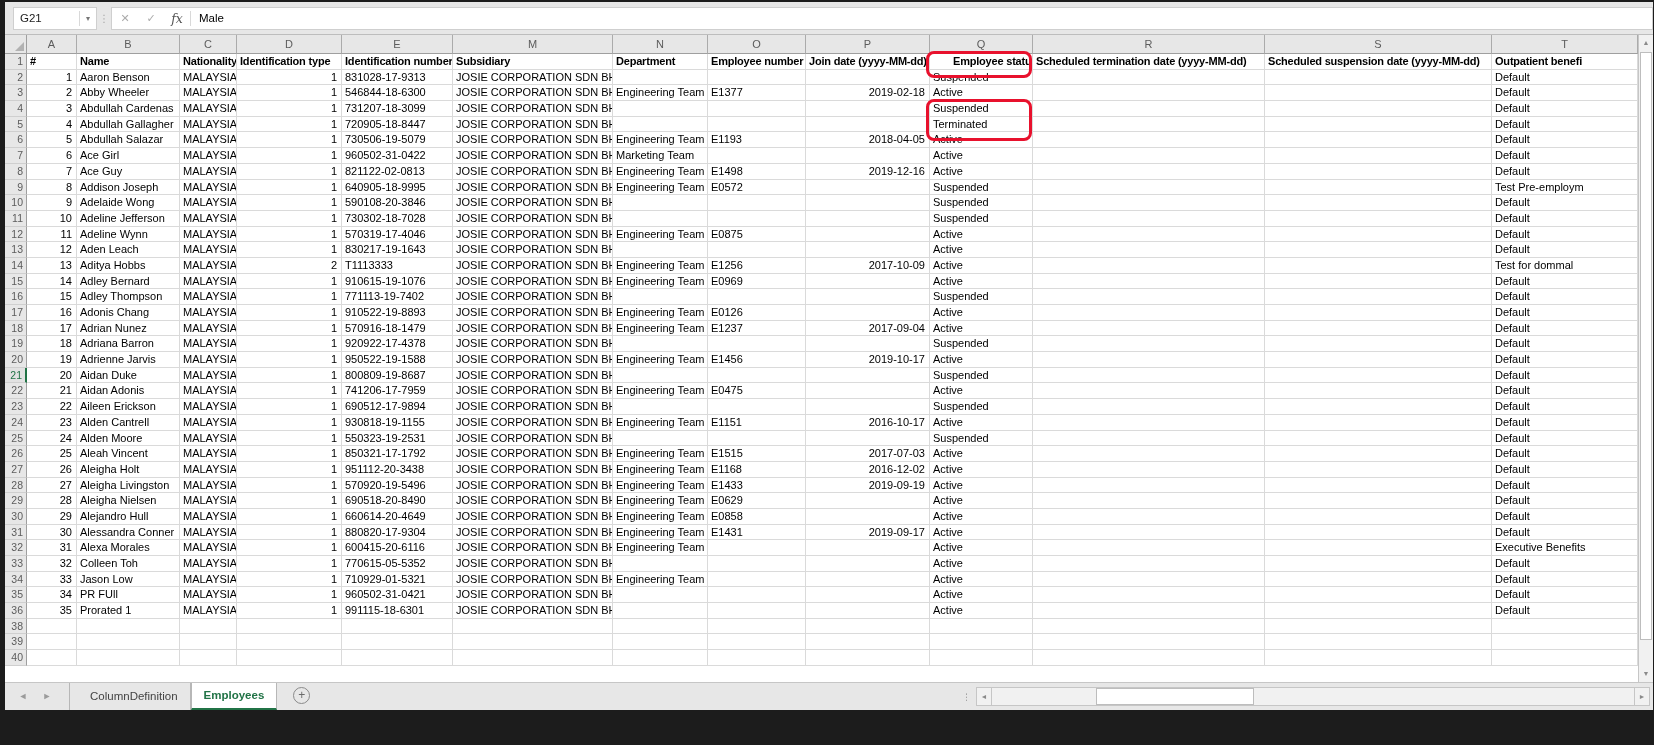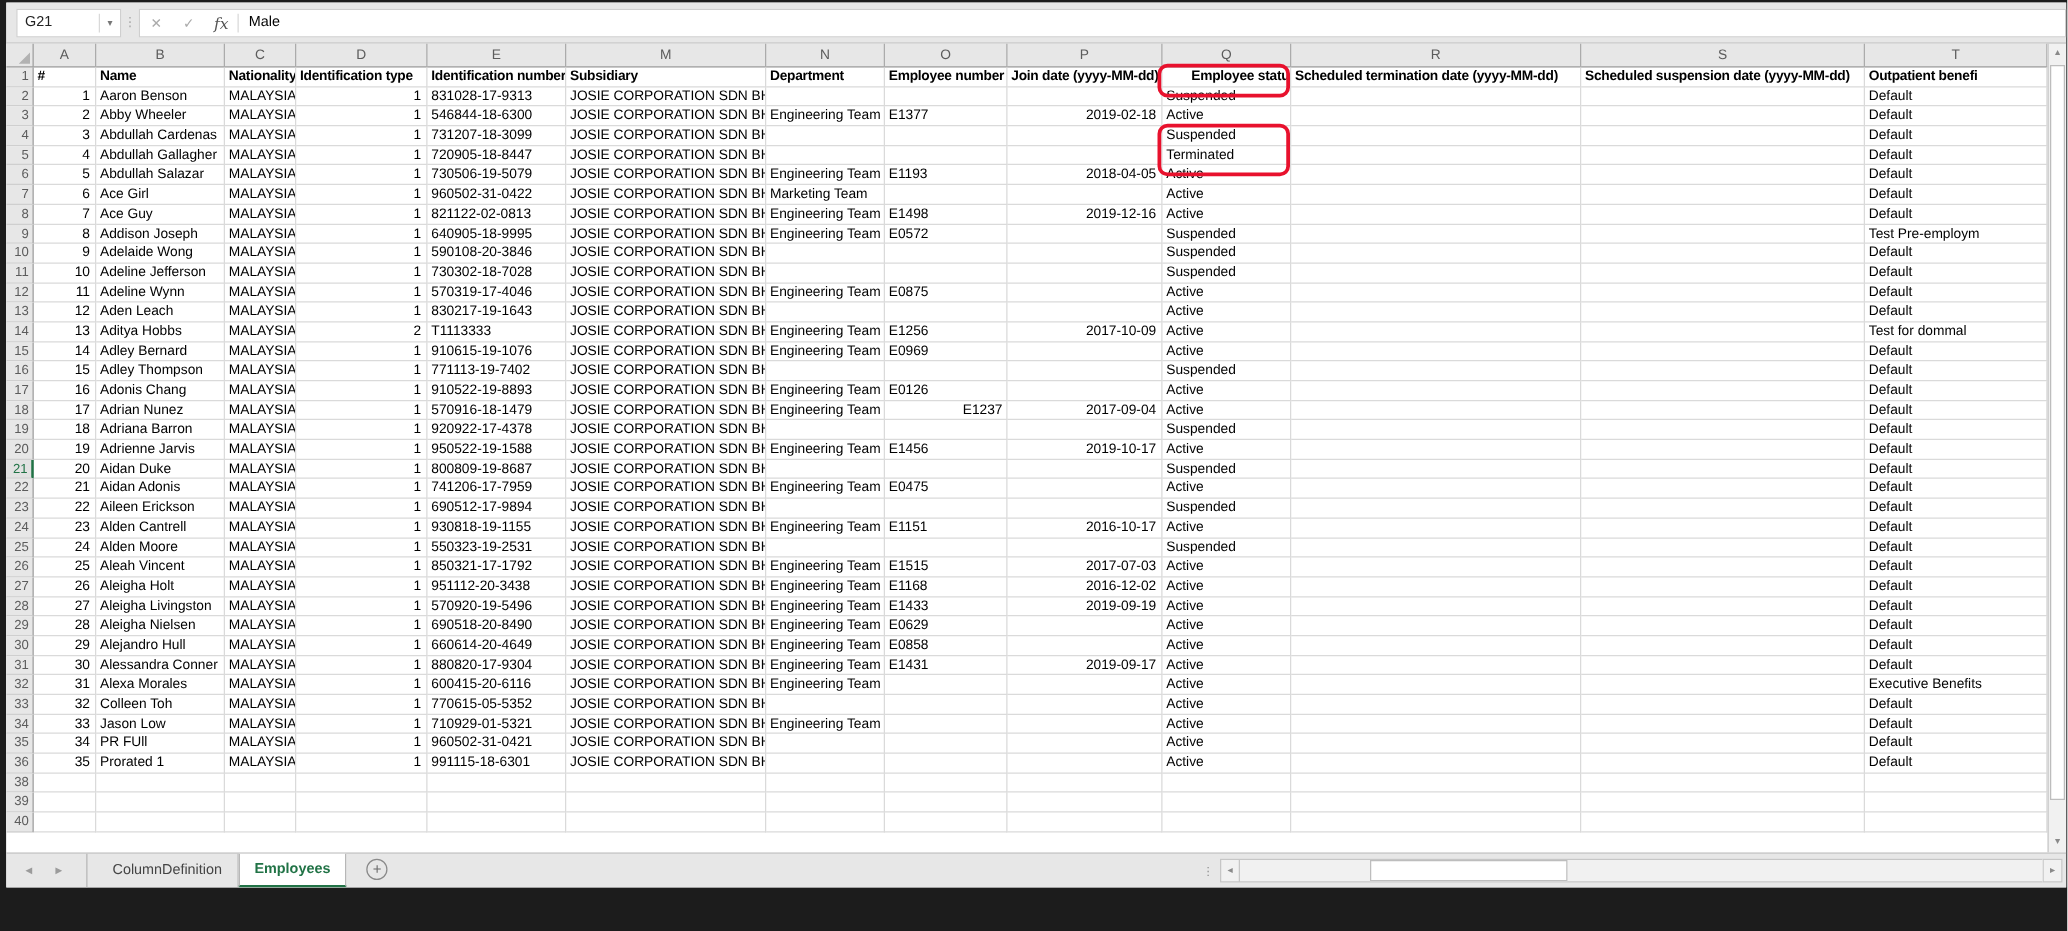--- a/index.html
+++ b/index.html
@@ -376,21 +376,21 @@
             </div>
             <div class="grow">
               <div class="rhdr">18</div>
               <div class="cell num" style="width: 50px;">17</div>
               <div class="cell" style="width: 103px;">Adrian Nunez</div>
               <div class="cell" style="width: 57px;">MALAYSIA</div>
               <div class="cell num" style="width: 105px;">1</div>
               <div class="cell" style="width: 111px;">570916-18-1479</div>
               <div class="cell" style="width: 160px;">JOSIE CORPORATION SDN BHD</div>
               <div class="cell" style="width: 95px;">Engineering Team</div>
-              <div class="cell" style="width: 98px; text-align: right;">E1237</div>
+              <div class="cell" style="width: 98px;">E1237</div>
               <div class="cell num" style="width: 124px;">2017-09-04</div>
               <div class="cell" style="width: 103px;">Active</div>
               <div class="cell" style="width: 232px;"></div>
               <div class="cell" style="width: 227px;"></div>
               <div class="cell" style="width: 146px;">Default</div>
             </div>
             <div class="grow">
               <div class="rhdr">19</div>
               <div class="cell num" style="width: 50px;">18</div>
               <div class="cell" style="width: 103px;">Adriana Barron</div>

